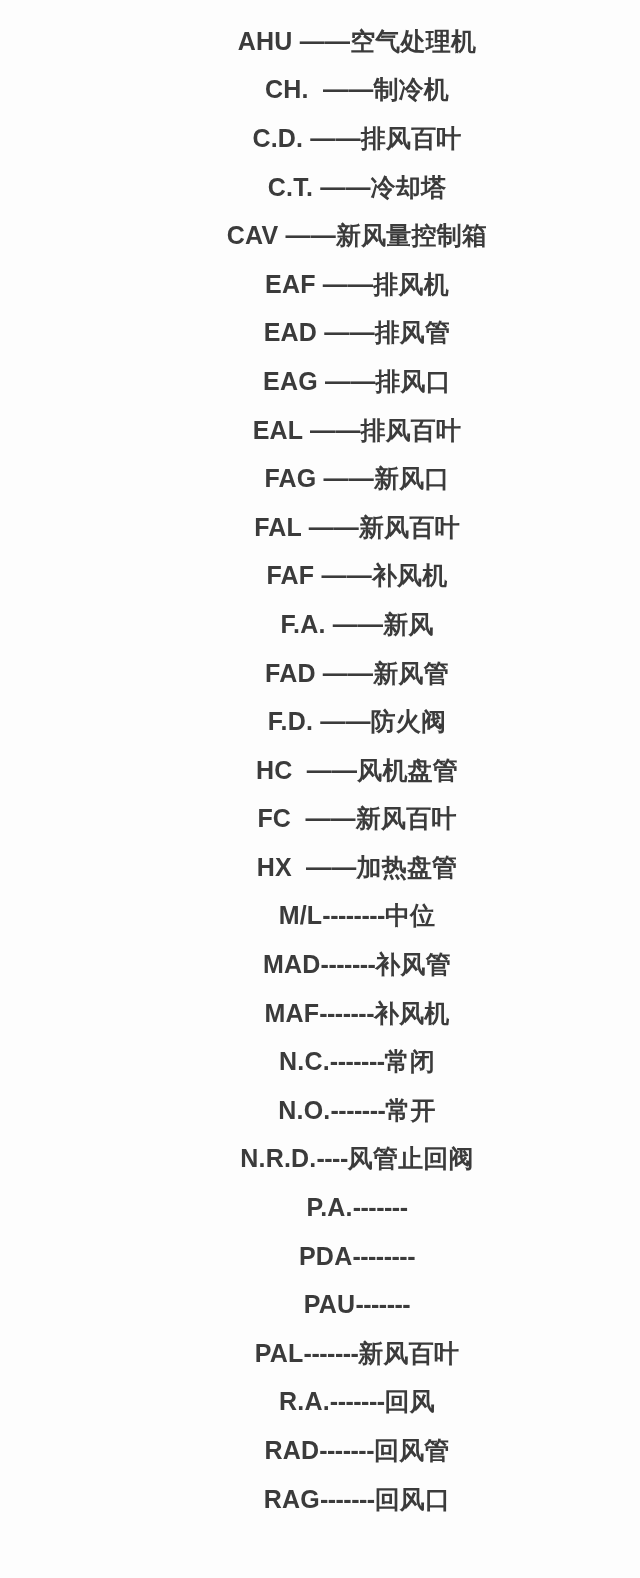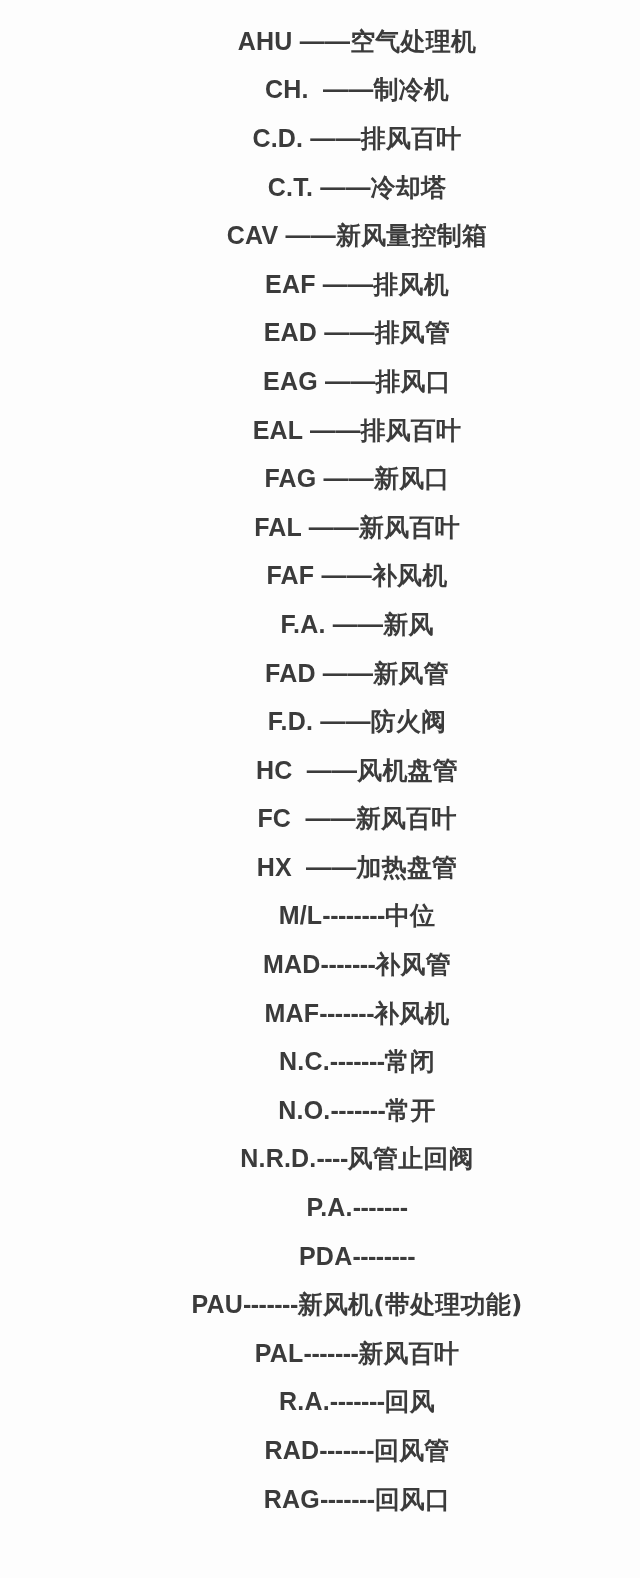--- a/index.html
+++ b/index.html
@@ -79,18 +79,18 @@
     <div class="entry"><span class="abbr">FC  </span><span class="sep">——</span><span class="term">新风百叶</span></div>
     <div class="entry"><span class="abbr">HX  </span><span class="sep">——</span><span class="term">加热盘管</span></div>
     <div class="entry hyphen"><span class="abbr">M/L</span><span class="sep">--------</span><span class="term">中位</span></div>
     <div class="entry hyphen"><span class="abbr">MAD</span><span class="sep">-------</span><span class="term">补风管</span></div>
     <div class="entry hyphen"><span class="abbr">MAF</span><span class="sep">-------</span><span class="term">补风机</span></div>
     <div class="entry hyphen"><span class="abbr">N.C.</span><span class="sep">-------</span><span class="term">常闭</span></div>
     <div class="entry hyphen"><span class="abbr">N.O.</span><span class="sep">-------</span><span class="term">常开</span></div>
     <div class="entry hyphen"><span class="abbr">N.R.D.</span><span class="sep">----</span><span class="term">风管止回阀</span></div>
     <div class="entry hyphen"><span class="abbr">P.A.</span><span class="sep">-------</span></div>
     <div class="entry hyphen"><span class="abbr">PDA</span><span class="sep">--------</span></div>
-    <div class="entry hyphen"><span class="abbr">PAU</span><span class="sep">-------</span><span class="term">新风机(带处理功能)</span></div>
+    <div class="entry hyphen"><span class="abbr">PAU</span><span class="sep">-------</span></div>
     <div class="entry hyphen"><span class="abbr">PAL</span><span class="sep">-------</span><span class="term">新风百叶</span></div>
     <div class="entry hyphen"><span class="abbr">R.A.</span><span class="sep">-------</span><span class="term">回风</span></div>
     <div class="entry hyphen"><span class="abbr">RAD</span><span class="sep">-------</span><span class="term">回风管</span></div>
     <div class="entry hyphen"><span class="abbr">RAG</span><span class="sep">-------</span><span class="term">回风口</span></div>
   </div>
 
 </body></html>

